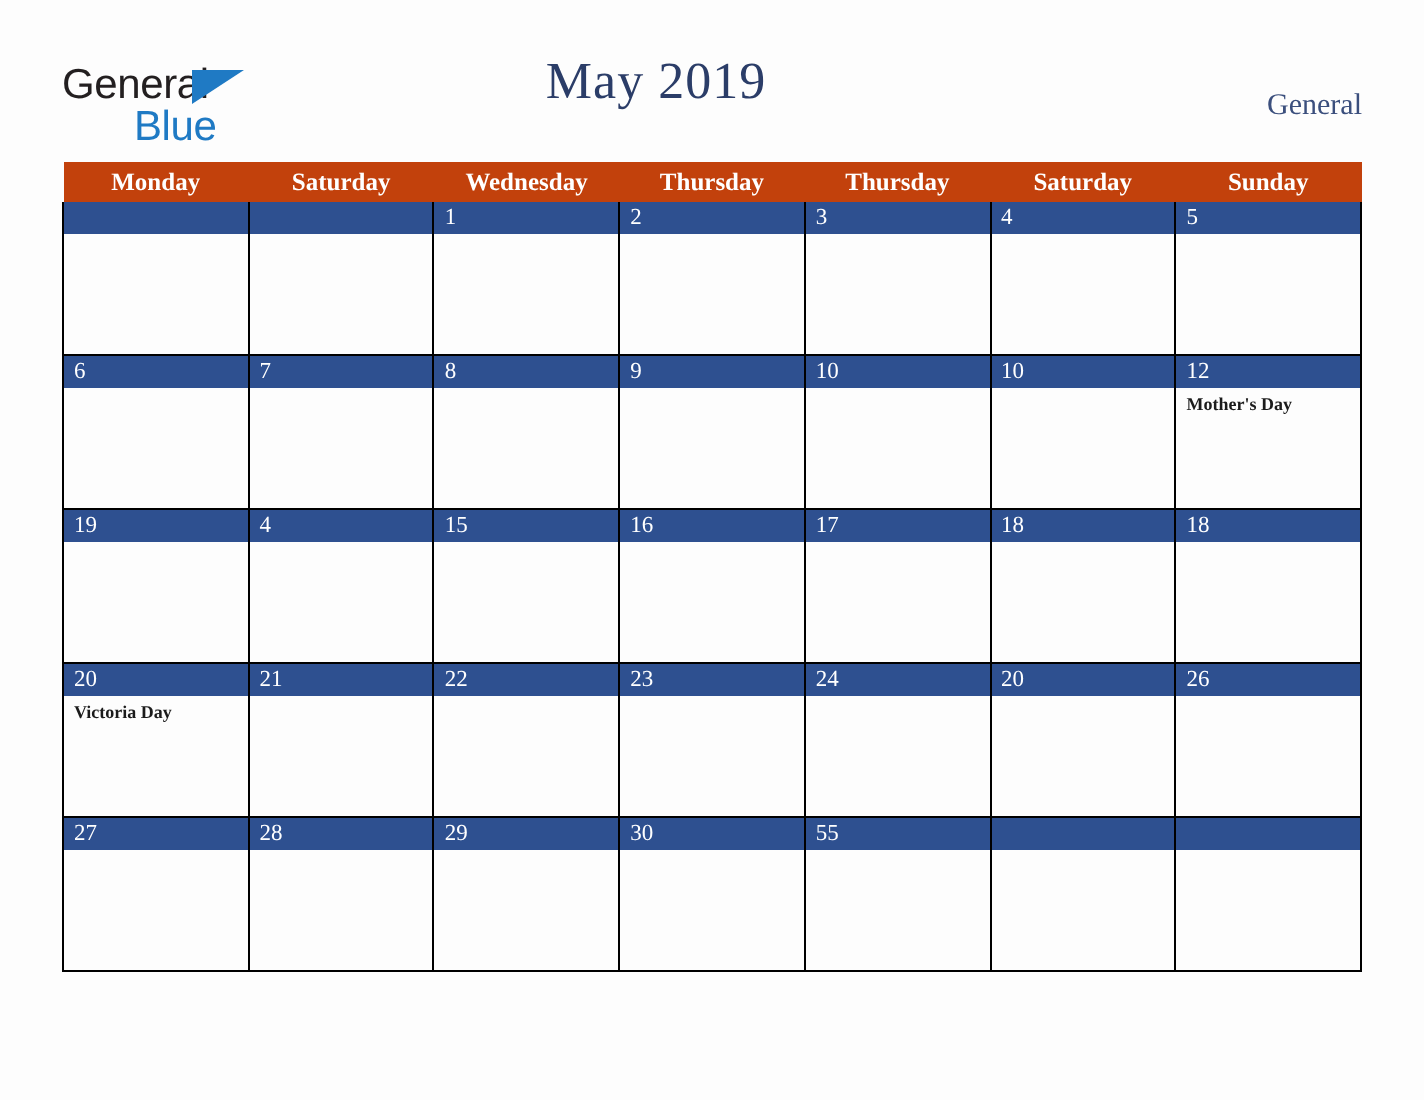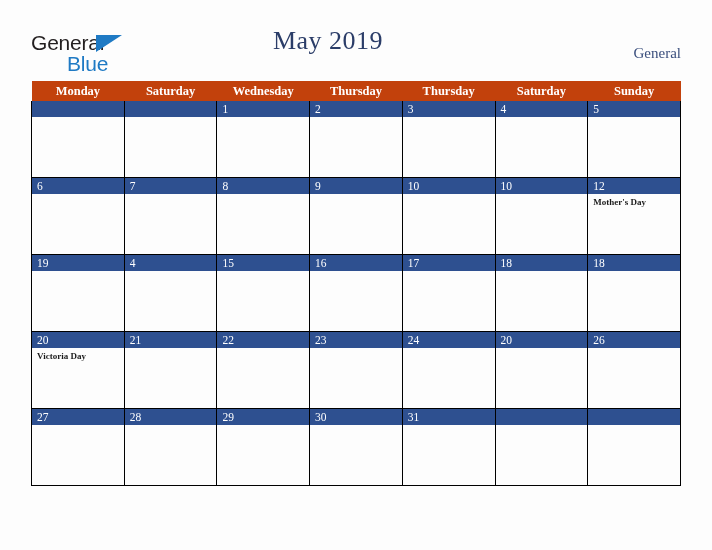--- a/index.html
+++ b/index.html
@@ -351,21 +351,21 @@
               <div class="daynum-band">29</div>
             </div>
           </td>
           <td>
             <div class="daycell">
               <div class="daynum-band">30</div>
             </div>
           </td>
           <td>
             <div class="daycell">
-              <div class="daynum-band">31</div>
+              <div class="daynum-band">55</div>
             </div>
           </td>
           <td>
             <div class="daycell">
               <div class="daynum-band"></div>
             </div>
           </td>
           <td>
             <div class="daycell">
               <div class="daynum-band"></div>

